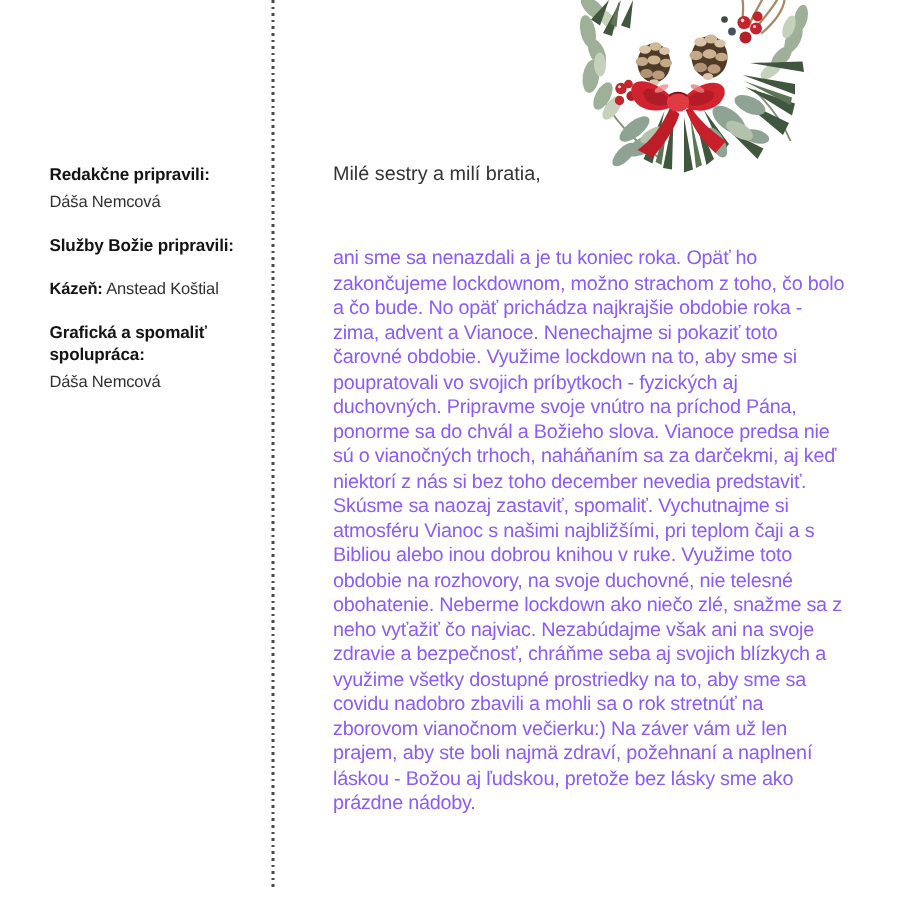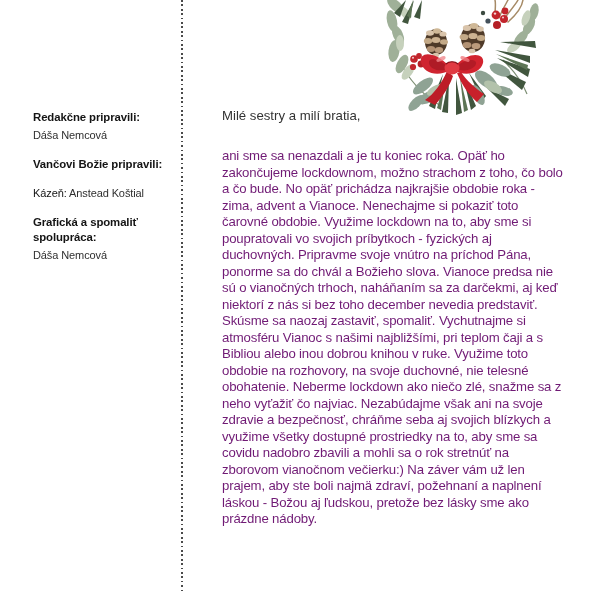--- a/index.html
+++ b/index.html
@@ -3,43 +3,43 @@
 <meta charset="utf-8">
 <style>
   html,body{margin:0;padding:0;background:#ffffff;}
   .page{position:relative;width:600px;height:600px;background:#ffffff;overflow:hidden;
         font-family:"Liberation Sans", sans-serif;color:#383838;}
   
   .sidebar{position:absolute;left:33px;top:106px;width:150px;}
   .sidebar section{margin:4px 0 14px 0;}
   .sidebar h3{font-size:11.4px;line-height:15px;margin:0 0 3px 0;color:#141414;font-weight:bold;letter-spacing:-0.1px;}
   .sidebar p{font-size:11px;line-height:15px;margin:0;color:#2f2f2f;letter-spacing:-0.1px;}
-  .sidebar .inline-label{font-weight:normal;color:#141414;}
+  .sidebar .inline-label{font-weight:bold;color:#141414;}
   
   .divider{position:absolute;left:181px;top:0;width:2px;height:593px;
     background:repeating-linear-gradient(to bottom,#4a4a4a 0px,#4a4a4a 1.7px,transparent 1.7px,transparent 4.4px);}
   
   .content{position:absolute;left:222px;top:108px;width:342px;}
-  .salutation{font-size:13.2px;line-height:16px;margin:0 0 24px 0;color:#333;}
-  .body-text{font-size:13.2px;line-height:16.5px;margin:0;color:#701a75;letter-spacing:-0.15px;}
+  .salutation{font-size:13.2px;line-height:16px;margin:0 0 40px 0;color:#333;}
+  .body-text{font-size:13.2px;line-height:16.5px;margin:0;color:#8b5cf6;letter-spacing:-0.15px;}
   
   .wreath{position:absolute;left:383px;top:0;width:160px;height:118px;}
 </style>
 </head>
 <body>
 
 <div class="page">
 
   <aside class="sidebar">
     <section>
       <h3>Redakčne pripravili:</h3>
       <p>Dáša Nemcová</p>
     </section>
     <section>
-      <h3>Vančovi Božie pripravili:</h3>
+      <h3>Služby Božie pripravili:</h3>
     </section>
     <section>
       <p><span class="inline-label">Kázeň:</span> <span>Anstead Koštial</span></p>
     </section>
     <section>
       <h3>Grafická a spomaliť spolupráca:</h3>
       <p>Dáša Nemcová</p>
     </section>
   </aside>
 

